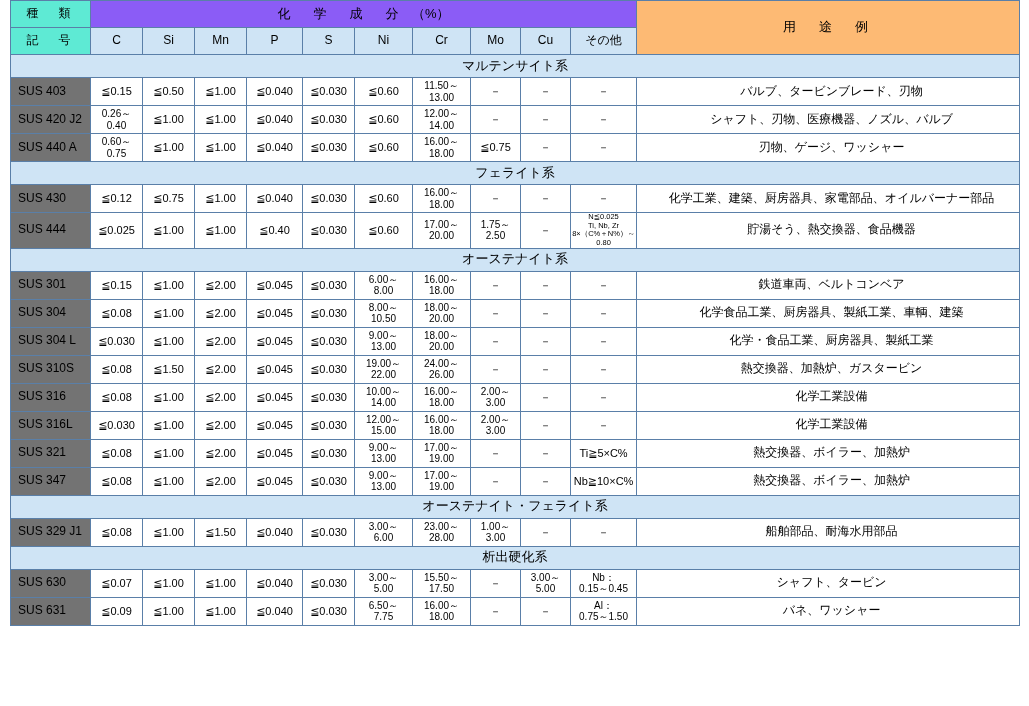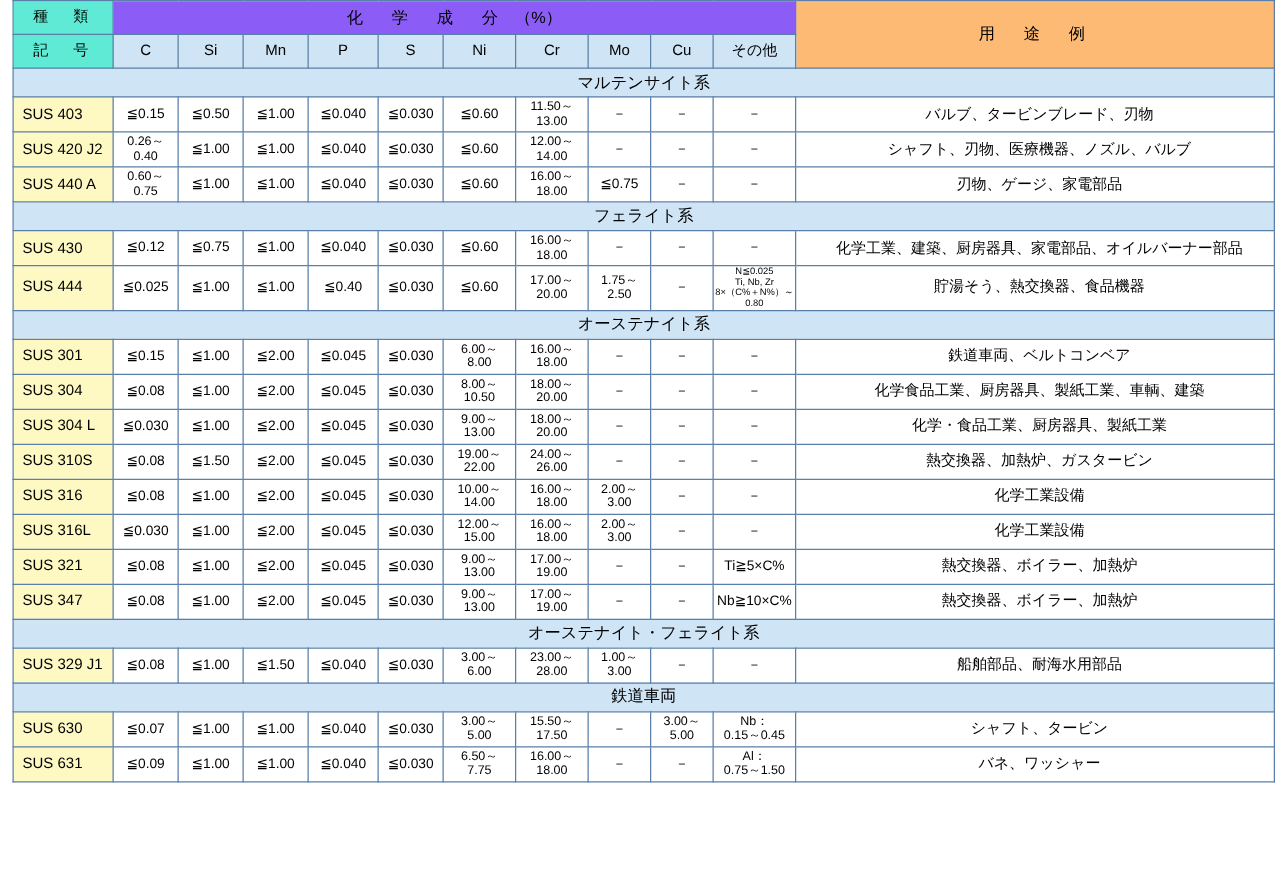--- a/index.html
+++ b/index.html
@@ -85,21 +85,21 @@
     font-weight: bold;
     height: 22px;
     padding-left: 7px;
   }
   
   .data-row td {
     height: 27px;
     background: #ffffff;
   }
   .data-row td.name {
-    background: #fef9c3;
+    background: #737373;
     text-align: left;
     padding-left: 7px;
     font-size: 12px;
   }
   .data-row td.use {
     text-align: center;
     padding-left: 7px;
     font-size: 12px;
     white-space: nowrap;
   }
@@ -196,21 +196,21 @@
           <td class="two-line">0.60～<br>0.75</td>
           <td class="val">≦1.00</td>
           <td class="val">≦1.00</td>
           <td class="val">≦0.040</td>
           <td class="val">≦0.030</td>
           <td class="val">≦0.60</td>
           <td class="two-line">16.00～<br>18.00</td>
           <td class="val">≦0.75</td>
           <td class="val">－</td>
           <td class="val">－</td>
-          <td class="use">刃物、ゲージ、家電部品</td>
+          <td class="use">刃物、ゲージ、ワッシャー</td>
         </tr>
         <tr class="group-row">
           <td colspan="12">フェライト系</td>
         </tr>
         <tr class="data-row">
           <td class="name">SUS 430</td>
           <td class="val">≦0.12</td>
           <td class="val">≦0.75</td>
           <td class="val">≦1.00</td>
           <td class="val">≦0.040</td>
@@ -362,21 +362,21 @@
           <td class="val">≦0.040</td>
           <td class="val">≦0.030</td>
           <td class="two-line">3.00～<br>6.00</td>
           <td class="two-line">23.00～<br>28.00</td>
           <td class="two-line">1.00～<br>3.00</td>
           <td class="val">－</td>
           <td class="val">－</td>
           <td class="use">船舶部品、耐海水用部品</td>
         </tr>
         <tr class="group-row">
-          <td colspan="12">鉄道車両</td>
+          <td colspan="12">析出硬化系</td>
         </tr>
         <tr class="data-row">
           <td class="name">SUS 630</td>
           <td class="val">≦0.07</td>
           <td class="val">≦1.00</td>
           <td class="val">≦1.00</td>
           <td class="val">≦0.040</td>
           <td class="val">≦0.030</td>
           <td class="two-line">3.00～<br>5.00</td>
           <td class="two-line">15.50～<br>17.50</td>

